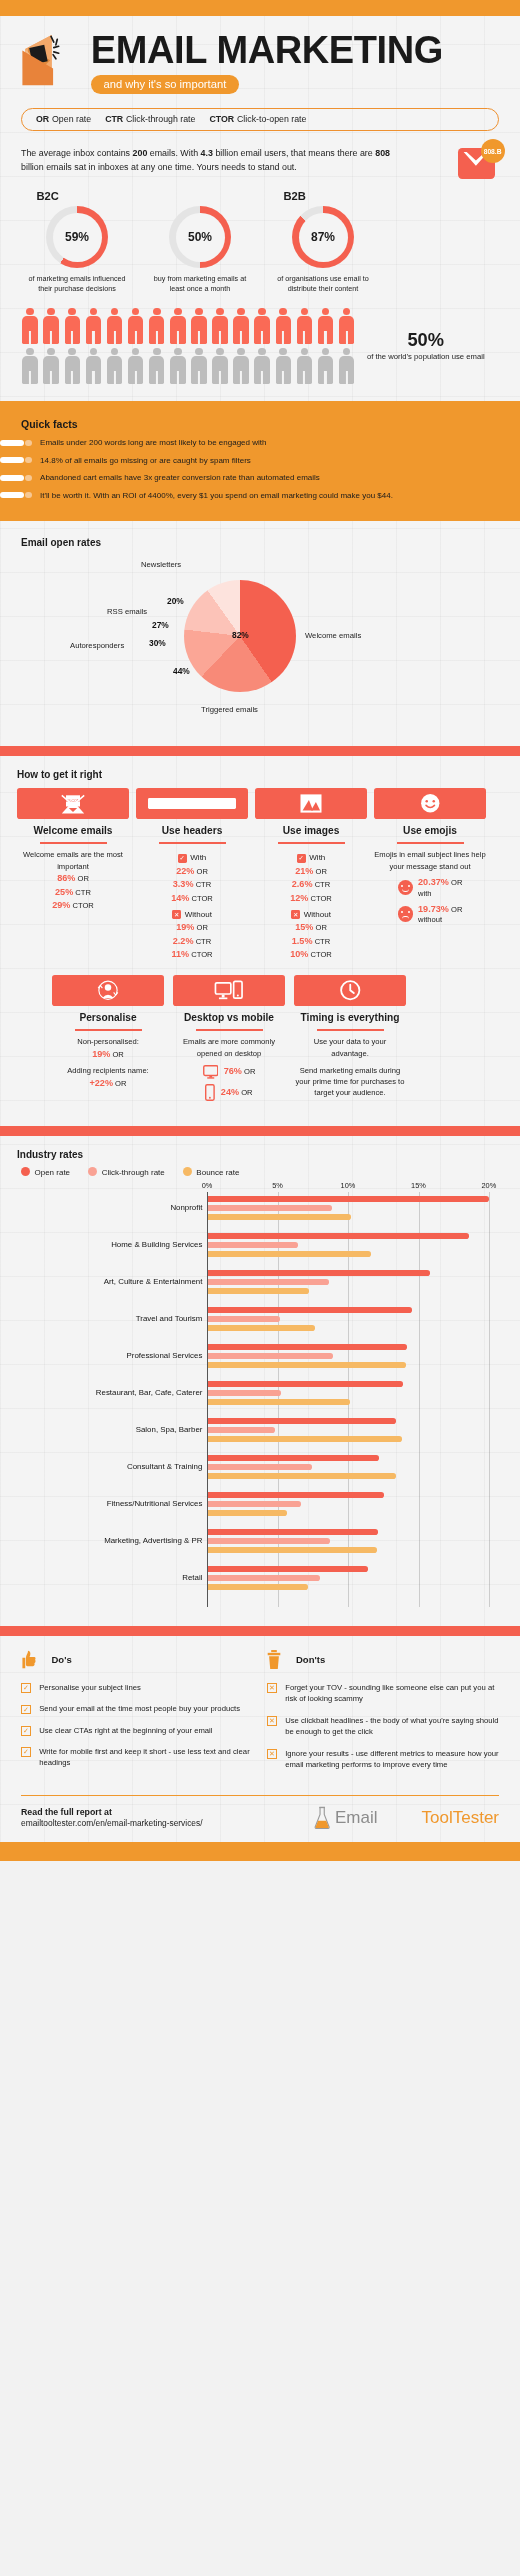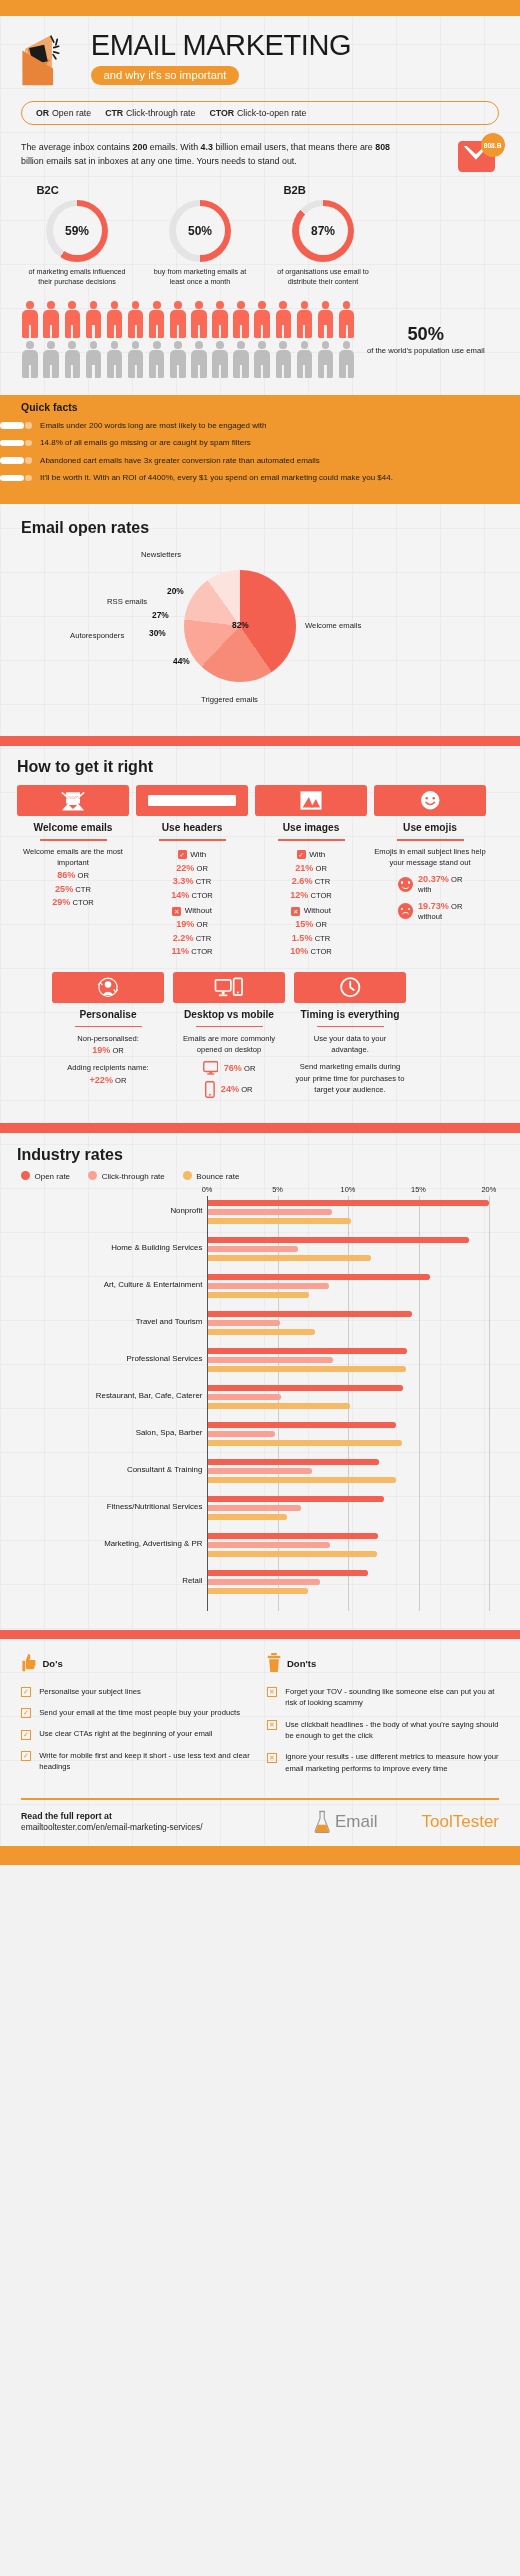--- a/index.html
+++ b/index.html
@@ -19,21 +19,21 @@
   }
   .bar-top { height: 15.5px; background: #f0982d; }
   .bar-bottom { height: 18.3px; background: #f0982d; }
   .band-red { height: 9.8px; background: #f4604f; }
 
   
   .header { padding: 12.7px 21px 0 21px; display: flex; align-items: flex-start; gap: 9.8px; }
   .megaphone { width: 60px; height: 55px; flex: 0 0 60px; position: relative; margin-top: 4.2px;}
   .title-wrap { padding-top: 2.8px; }
   h1.title {
-    font-size: 29px; font-weight: 400; letter-spacing: -0.4px;
+    font-size: 38px; font-weight: 700; letter-spacing: -0.4px;
     color: #1a1a1a; line-height: 1;
   }
   .subtitle-pill {
     display: inline-block; margin-top: 6.3px;
     background: #f0982d; color: #ffffff;
     border-radius: 11.2px; padding: 2.8px 12.7px 3.5px 12.7px;
     font-size: 11.2px;
   }
   .legend-pill {
     margin: 14px 21px 0 21px;
@@ -98,33 +98,33 @@
   }
   .person .body::after {
     content:""; position:absolute; bottom:0; left:50%; width:2.1px; height:12.7px;
     background:#f4f4f4; transform: translateX(-50%);
   }
   .people-stat { text-align:center; }
   .people-stat .big { font-size: 18.3px; font-weight: 700; line-height: 1; }
   .people-stat .small { font-size: 7.7px; line-height: 1.35; margin-top: 2.8px; }
 
   
-  .quick { background:#f0982d; padding: 6px 0 14px 0; margin-top: 15.5px; }
+  .quick { background:#f0982d; padding: 17px 0 14px 0; margin-top: 15.5px; }
   .quick h2 { margin: 0 0 7px 21px; font-size: 10.5px; font-weight: 700; color:#1a1a1a; }
   .fact { display:flex; align-items:center; margin: 0 0 6.3px 0; }
   .fact .pill {
     width: 24px; height: 6.3px; background:#fff; border-radius: 4.2px; margin-left: 0;
     flex: 0 0 24px;
   }
   .fact .dot { width: 6.3px; height: 6.3px; border-radius: 50%; background:#f7c893; margin-left: 1.4px; flex:0 0 6.3px;}
   .fact .txt { font-size: 8px; margin-left: 8.4px; color:#1b1b1b; line-height:1.4;}
 
   
   .pie-section { padding: 15.5px 21px 18.3px 21px; }
-  .sec-title { font-size: 16px; font-weight: 700; margin-bottom: 4.2px; }
+  .sec-title { font-size: 10px; font-weight: 700; margin-bottom: 4.2px; }
   .pie-wrap { position: relative; height: 176px; }
   .pie { position:absolute; left: 163px; top: 28px; width: 112px; height: 112px; border-radius:50%; }
   .pie-lbl { position:absolute; font-size: 7.7px; color:#1d1d1d; }
   .pie-val { position:absolute; font-size: 8.4px; font-weight:700; color:#111; }
 
   
   .how { padding: 12.7px 17px 7px 17px; }
   .cards4 { display:flex; gap: 7px; margin-top: 8.4px; }
   .cards3 { display:flex; gap: 9px; margin-top: 12.7px; padding-left: 35px;}
   .card { width: 112px; display:flex; flex-direction: column; align-items: center;}
@@ -161,21 +161,21 @@
   .row { position:relative; height: 37px; }
   .row .rlabel {
     position:absolute; right: calc(100% + 5.6px); top: 6.3px; width: 183px; text-align:right;
     font-size: 7.9px; white-space: nowrap; color:#141414;
   }
   .bar { height: 5.6px; border-radius: 0 2.8px 2.8px 0; margin-bottom: 3.5px; }
 
   
   .dd { padding: 14px 21px 4.2px 21px; display:flex; gap: 14px; }
   .dd-col { width: 232px; }
-  .dd-head { display:flex; align-items:center; gap:6px; margin-bottom: 12.7px; }
+  .dd-head { display:flex; align-items:center; gap:15px; margin-bottom: 12.7px; }
   .dd-head .t { font-size: 9.5px; font-weight: 700; }
   .dd-item { display:flex; gap: 8.4px; margin-bottom: 9.8px; }
   .dd-box { width:9.8px; height:9.8px; border:1.1px solid #f0982d; flex:0 0 9.8px; margin-top:1.4px;
     color:#f0982d; font-size:7px; display:flex; align-items:center; justify-content:center; }
   .dd-txt { font-size: 7.7px; line-height: 1.5; color:#1b1b1b;}
   .footer-div { height:1.4px; background:#f0982d; margin: 9.8px 21px 0 21px; }
   .footer { padding: 9.8px 21px 12.7px 21px; display:flex; align-items:center; }
   .f-left .f1 { font-size: 8.8px; font-weight:700; }
   .f-left .f2 { font-size: 8.4px; margin-top:1.4px; color:#1c1c1c;}
   .f-logo { margin-left:auto; display:flex; align-items:center; gap:4.2px; }

